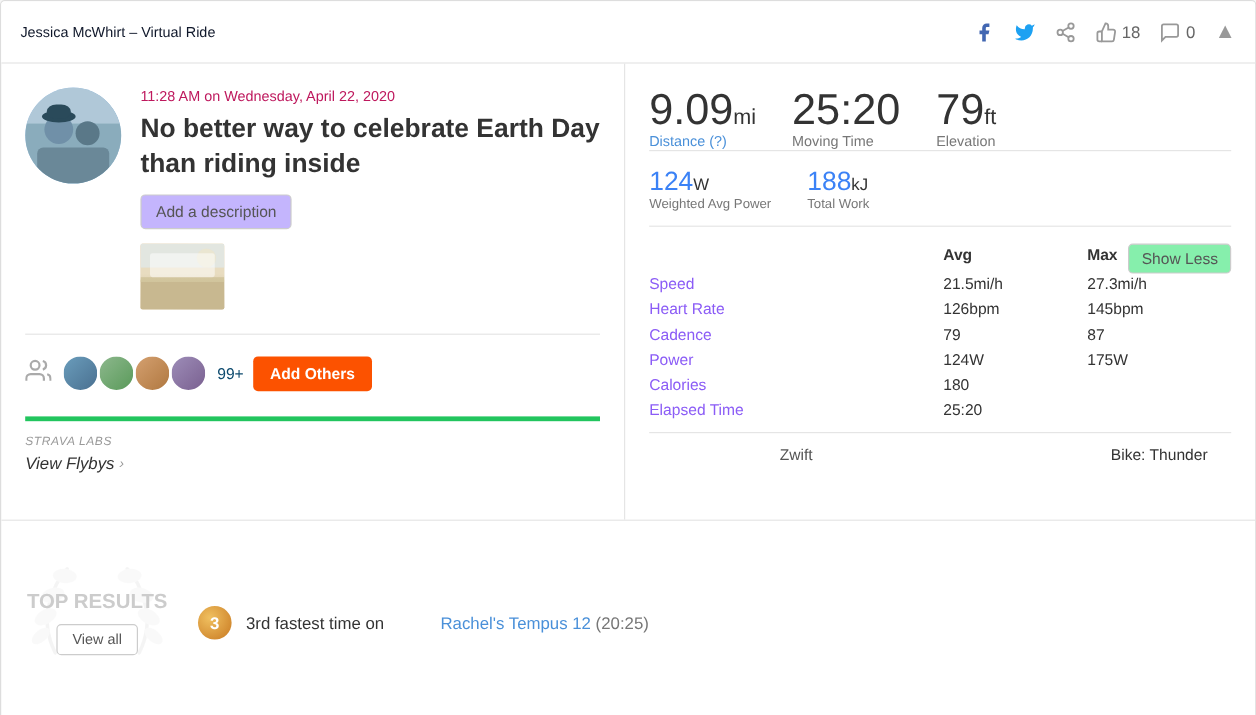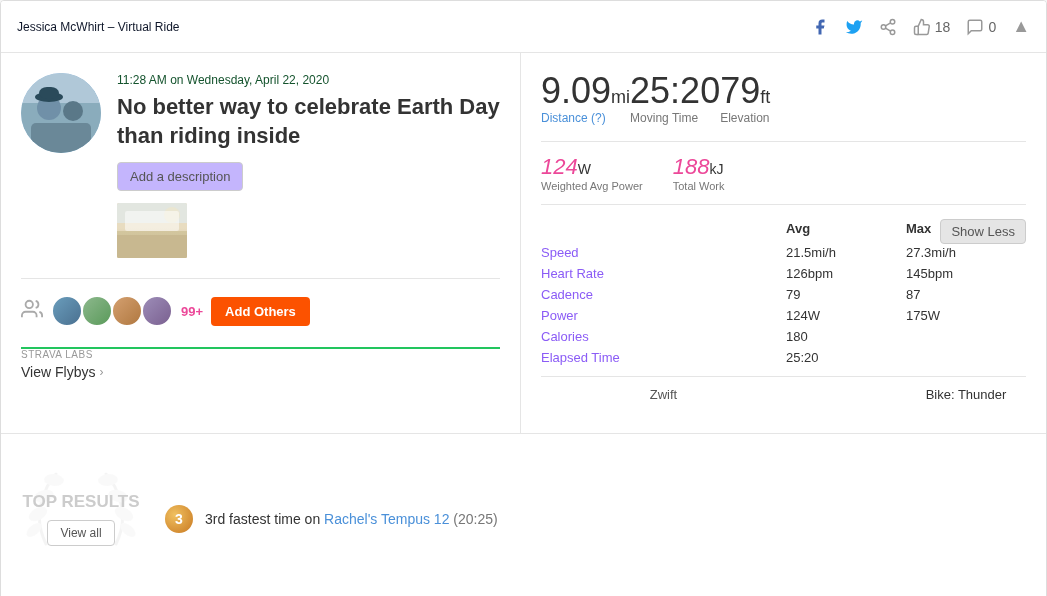--- a/index.html
+++ b/index.html
@@ -19,67 +19,67 @@
 
     
     .main-content { display: flex; min-height: 380px; }
 
     
     .left-panel { flex: 0 0 520px; padding: 20px; border-right: 1px solid #e5e5e5; }
     .activity-header { display: flex; gap: 16px; margin-bottom: 16px; }
     .avatar { width: 80px; height: 80px; border-radius: 50%; background: linear-gradient(135deg, #a8c8e8, #6a9dbc); overflow: hidden; flex-shrink: 0; display: flex; align-items: center; justify-content: center; }
 
     .activity-info { flex: 1; }
-    .activity-timestamp { font-size: 12px; color: #14532d; margin-bottom: 6px; }
+    .activity-timestamp { font-size: 12px; color: #be185d; margin-bottom: 6px; }
     .activity-title { font-size: 22px; font-weight: 700; color: #333; line-height: 1.3; margin-bottom: 12px; }
     .add-description-btn { border: 1px solid #ccc; background: #c4b5fd; padding: 6px 12px; border-radius: 4px; font-size: 13px; color: #555; cursor: pointer; }
 
     .activity-image { width: 70px; height: 55px; background: linear-gradient(135deg, #e8d8c0, #f0e8d0, #d4c8b0); border-radius: 2px; margin-top: 12px; overflow: hidden; position: relative; }
     .activity-image::before { content: ''; position: absolute; bottom: 0; left: 0; right: 0; height: 30px; background: linear-gradient(to top, #c8b890, transparent); }
     .activity-image::after { content: ''; position: absolute; top: 8px; left: 8px; right: 8px; height: 20px; background: rgba(255,255,255,0.5); border-radius: 2px; }
 
     
     .kudoers-section { display: flex; align-items: center; gap: 8px; margin-top: 20px; padding-top: 16px; border-top: 1px solid #e5e5e5; }
     .kudoers-icon { color: #aaa; font-size: 18px; }
     .kudoers-avatars { display: flex; gap: 2px; }
     .kudoer-avatar { width: 32px; height: 32px; border-radius: 50%; border: 2px solid #fff; margin-left: -4px; }
     .kudoer-avatar:first-child { margin-left: 0; }
     .kudoer-avatar.a1 { background: linear-gradient(135deg, #6a9dbc, #4a7090); }
     .kudoer-avatar.a2 { background: linear-gradient(135deg, #8db88d, #5a9a5a); }
     .kudoer-avatar.a3 { background: linear-gradient(135deg, #d4a070, #b07840); }
     .kudoer-avatar.a4 { background: linear-gradient(135deg, #9d8db8, #7a6090); }
-    .kudoers-count { font-size: 13px; color: #ec4899; font-weight: 700; }
+    .kudoers-count { font-size: 13px; color: #0c4a6e; font-weight: 400; }
     .add-others-btn { background: #fc5200; color: #fff; border: none; padding: 7px 14px; border-radius: 4px; font-size: 13px; font-weight: 600; cursor: pointer; }
 
     
-    .strava-labs { margin-top: 20px; padding-top: 0; border-top: 2px solid #22c55e; }
+    .strava-labs { margin-top: 20px; padding-top: 12px; border-top: 4px solid #22c55e; font-style: italic; }
     .strava-labs-label { font-size: 10px; color: #999; text-transform: uppercase; letter-spacing: 0.5px; margin-bottom: 4px; }
     .view-flybys { font-size: 14px; color: #333; cursor: pointer; display: flex; align-items: center; gap: 4px; }
     .chevron { font-size: 12px; color: #999; }
 
     
     .right-panel { flex: 1; padding: 20px; }
 
     
-    .stats-top { display: flex; margin-bottom: 16px; }
+    .stats-top { display: flex; gap: 30px; }
     .stat-primary { }
     .stat-value-large { font-size: 36px; font-weight: 300; color: #333; line-height: 1; }
     .stat-unit { font-size: 18px; color: #333; }
     .stat-label { font-size: 12px; color: #777; margin-top: 2px; }
     .stat-label a { color: #4a90d9; text-decoration: none; }
 
     
     .stats-secondary { display: flex; gap: 30px; padding: 12px 0; border-top: 1px solid #e5e5e5; border-bottom: 1px solid #e5e5e5; margin-bottom: 16px; }
-    .stat-med-value { font-size: 22px; font-weight: 400; color: #ec4899; font-style: italic; }
+    .stat-med-value { font-size: 22px; font-weight: 400; color: #3b82f6; }
     .stat-med-unit { font-size: 14px; color: #333; }
     .stat-med-label { font-size: 11px; color: #777; }
 
     
     .stats-table { width: 100%; position: relative; }
-    .show-less-btn { position: absolute; right: 0; top: -2px; border: 1px solid #ccc; background: #e5e5e5; padding: 4px 10px; border-radius: 4px; font-size: 13px; color: #555; cursor: pointer; }
+    .show-less-btn { position: absolute; right: 0; top: -2px; border: 1px solid #ccc; background: #86efac; padding: 4px 10px; border-radius: 4px; font-size: 13px; color: #555; cursor: pointer; }
 
     .stats-header-row { display: grid; grid-template-columns: 1fr 120px 120px; margin-bottom: 6px; }
     .stats-data-row { display: grid; grid-template-columns: 1fr 120px 120px; padding: 3px 0; font-size: 13px; }
     .stats-data-row .label { color: #8b5cf6; }
     .stats-data-row .val { color: #333; text-align: left; }
     .stats-header-row .col-header { font-weight: 600; color: #333; font-size: 13px; }
 
     
     .app-row { display: grid; grid-template-columns: 1fr 120px 120px; padding: 10px 0 4px; border-top: 1px solid #e5e5e5; margin-top: 8px; font-size: 13px; text-align: center; }
     .app-row .label { color: #555; }
@@ -88,21 +88,21 @@
     
     .bottom-section { border-top: 1px solid #e5e5e5; padding: 20px; display: flex; align-items: center; gap: 24px; min-height: 160px; }
     .top-results { display: flex; flex-direction: column; align-items: center; justify-content: center; width: 120px; flex-shrink: 0; }
     .top-results-text { font-size: 20px; font-weight: 700; color: #ccc; text-align: center; line-height: 1.2; z-index: 1; }
     .view-all-btn { border: 1px solid #ccc; background: #fff; padding: 5px 12px; border-radius: 4px; font-size: 12px; color: #555; cursor: pointer; margin-top: 8px; }
 
     .results-content { flex: 1; }
     .result-item { display: flex; align-items: center; gap: 12px; font-size: 14px; }
     .bronze-medal { width: 28px; height: 28px; border-radius: 50%; background: radial-gradient(circle at 35% 35%, #f0c060, #c87820); display: flex; align-items: center; justify-content: center; font-size: 14px; color: white; font-weight: 700; flex-shrink: 0; }
     .result-text { color: #333; }
-    .result-text a { color: #4a90d9; text-decoration: none; }
+    .result-text a { color: #4a90d9; text-decoration: none; margin-left: 43px; }
     .result-time { color: #777; }
 
     
     .laurel-container { position: relative; width: 130px; height: 130px; display: flex; align-items: center; justify-content: center; }
     .laurel-svg { position: absolute; top: 0; left: 0; width: 100%; height: 100%; opacity: 0.2; }
   </style>
 </head>
 <body>
 
 <div class="window">

